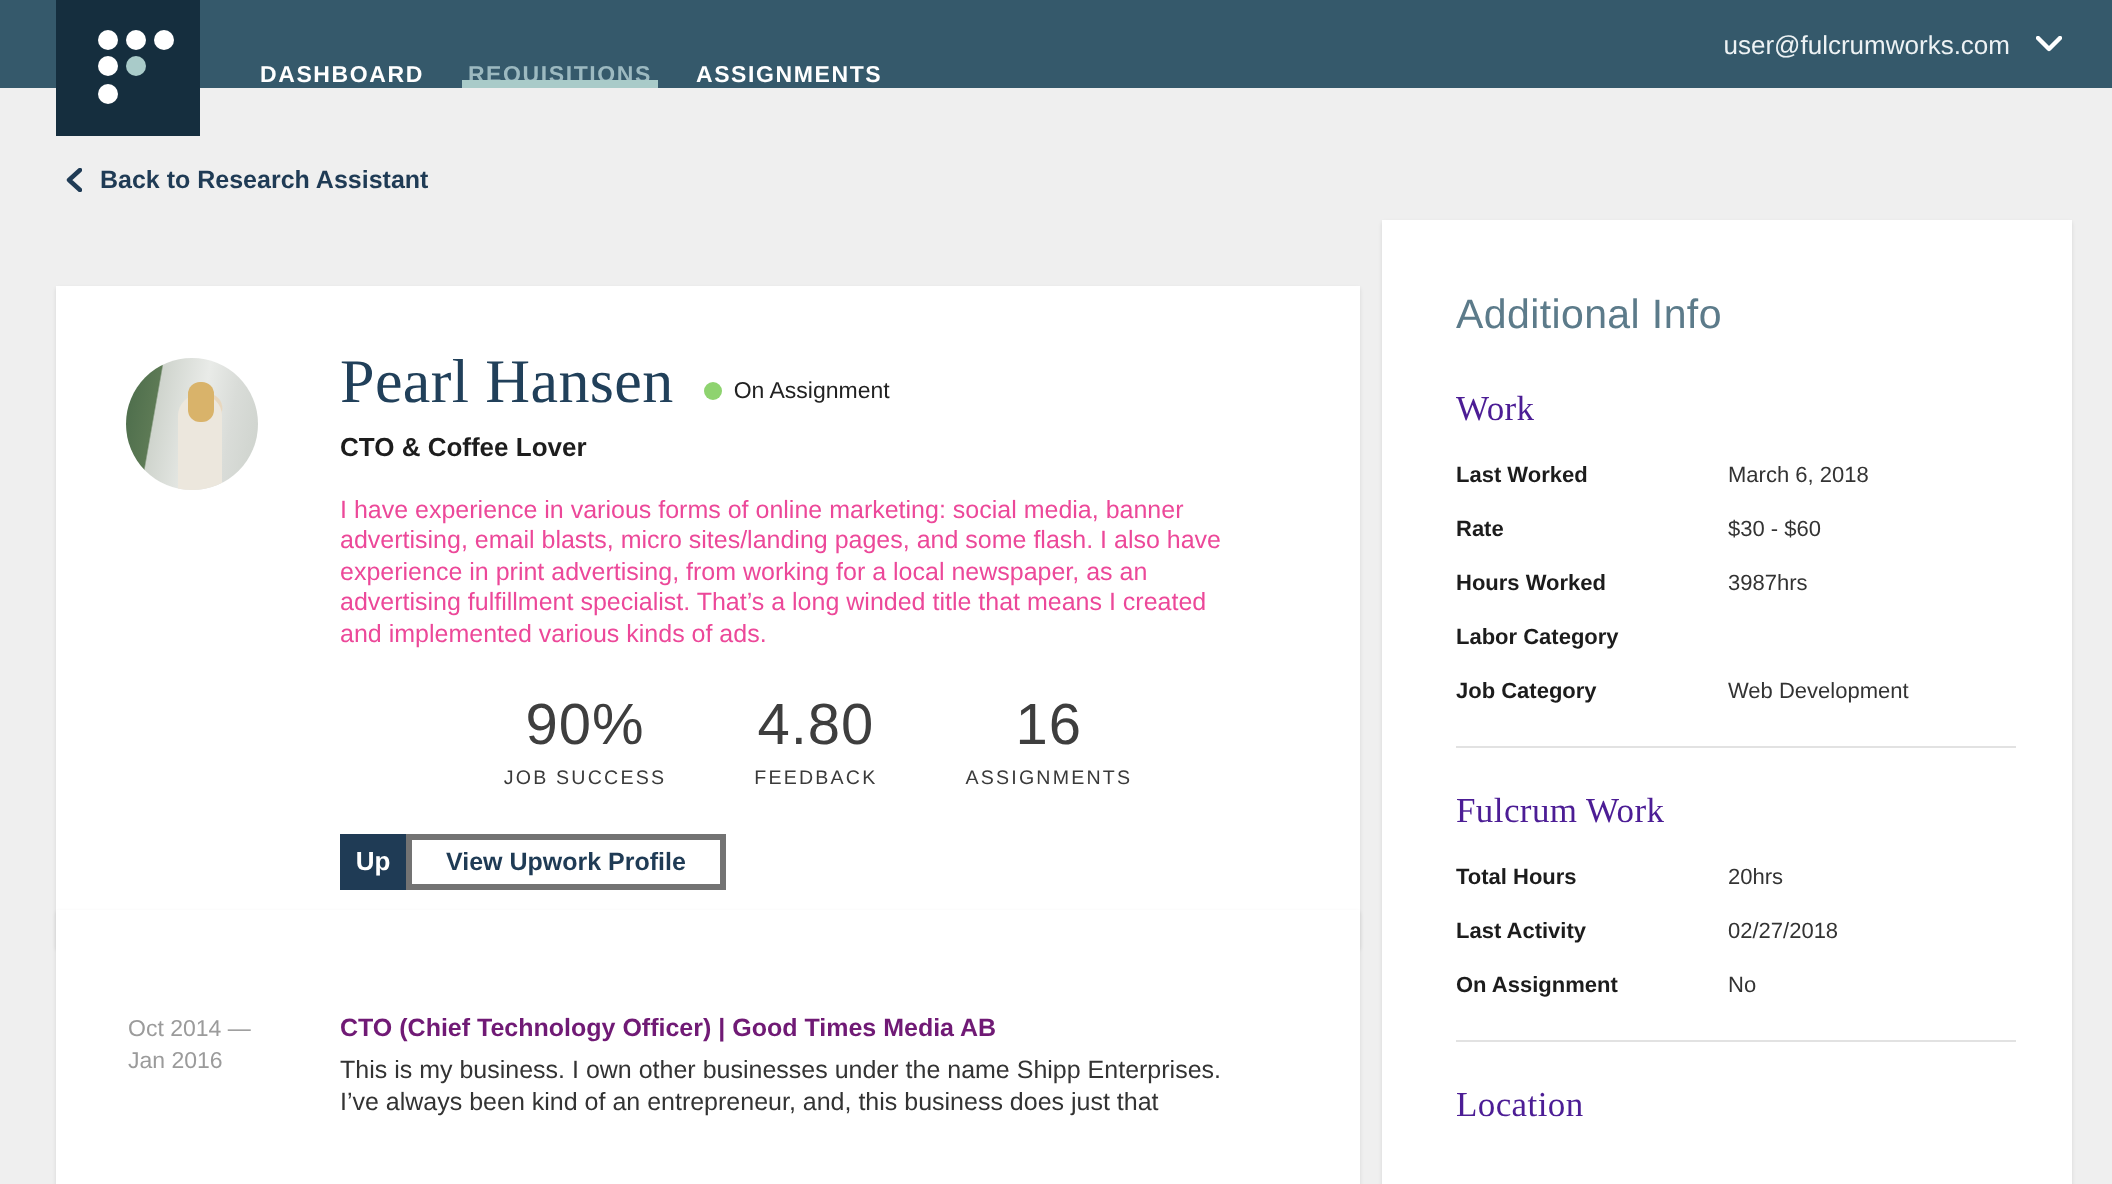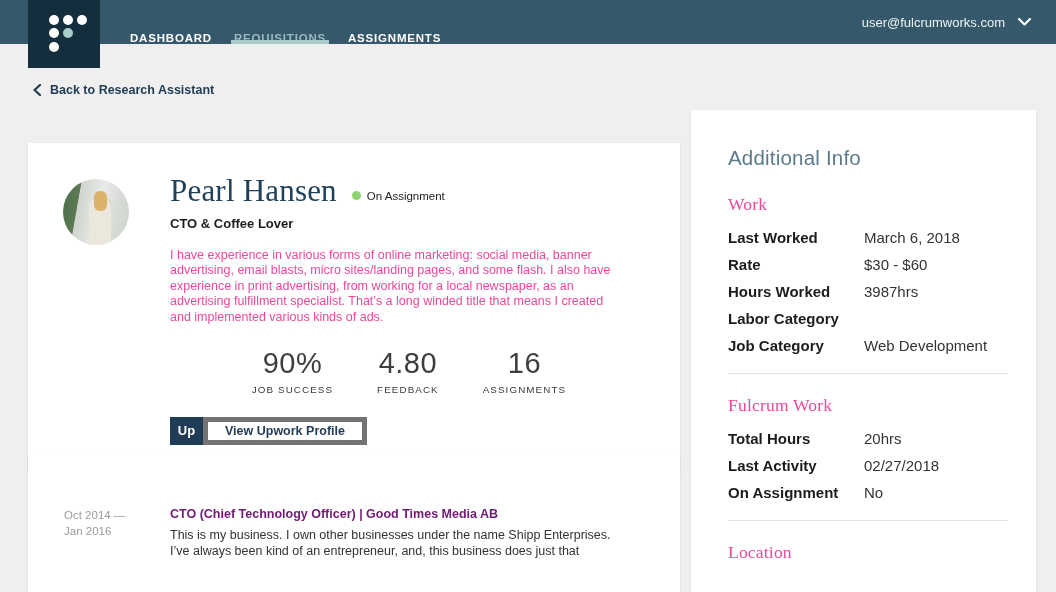--- a/index.html
+++ b/index.html
@@ -75,39 +75,39 @@
   .stats { display:flex; gap:44px; margin-top:21px;justify-content:center; }
   .stat { text-align:center; }
   .stat-value { font-size:29px; font-weight:400; color:#3e3e3e; letter-spacing:.5px; }
   .stat-label { margin-top:4px; font-size:9.8px; letter-spacing:1.1px; color:#3a3a3a; }
   .upwork { margin-top:22px; display:flex; height:28px; }
   .up-badge {
     width:33px; background:#1f3b55; color:#fff; display:flex; align-items:center;
     justify-content:center; font-weight:bold; font-size:13px;
   }
   .upwork-btn {
-    border:5px solid #737373; background:#fff; color:#1f3b55;
+    border:3px solid #737373; background:#fff; color:#1f3b55;
     font-family:"Liberation Sans", sans-serif; font-weight:bold; font-size:12.5px;
     padding:0 17px; cursor:pointer;
   }
   
   .section-light { font-size:20.5px; font-weight:400; color:#5c7b8a; letter-spacing:.2px; }
   .serif-head {
     font-family:"Liberation Serif", serif; font-size:17.5px; font-weight:500;
-    color:#ec4899; letter-spacing:.2px;
+    color:#4c1d95; letter-spacing:.2px;
   }
   
   .exp-entry { display:flex; margin-top:24px; }
   .exp-dates { width:106px; flex-shrink:0; font-size:11.5px; color:#9b9b9b; line-height:16px; }
   .exp-title { font-weight:bold; font-size:12.5px; color:#701a75; }
   .exp-desc { margin-top:7px; width:455px; font-size:12.5px; line-height:15.5px; color:#333; }
   
   .info-card .serif-head.first { margin-top:24px; }
   .info-card .serif-head { margin:21px 0 15px; }
-  .info-row { display:flex; margin-bottom:11px; font-size:15px; line-height:16px; }
+  .info-row { display:flex; margin-bottom:11px; font-size:11px; line-height:16px; }
   .info-label { width:136px; flex-shrink:0; font-weight:bold; color:#1c1c1c; }
   .info-value { color:#333; }
   .divider { height:1px; background:#e2e2e2; margin-top:19px; }
   svg { display:block; }
 </style>
 </head>
 <body>
 
 <div class="viewport">
 

